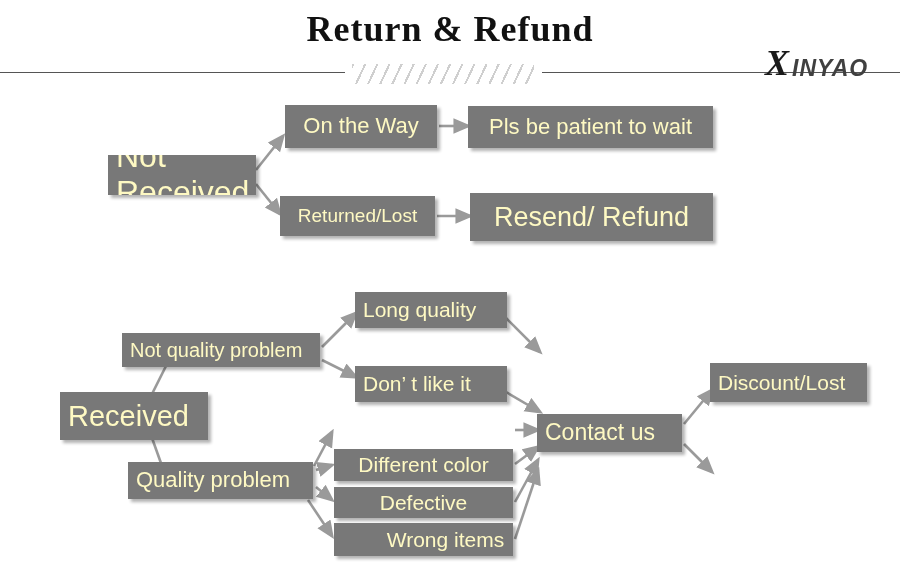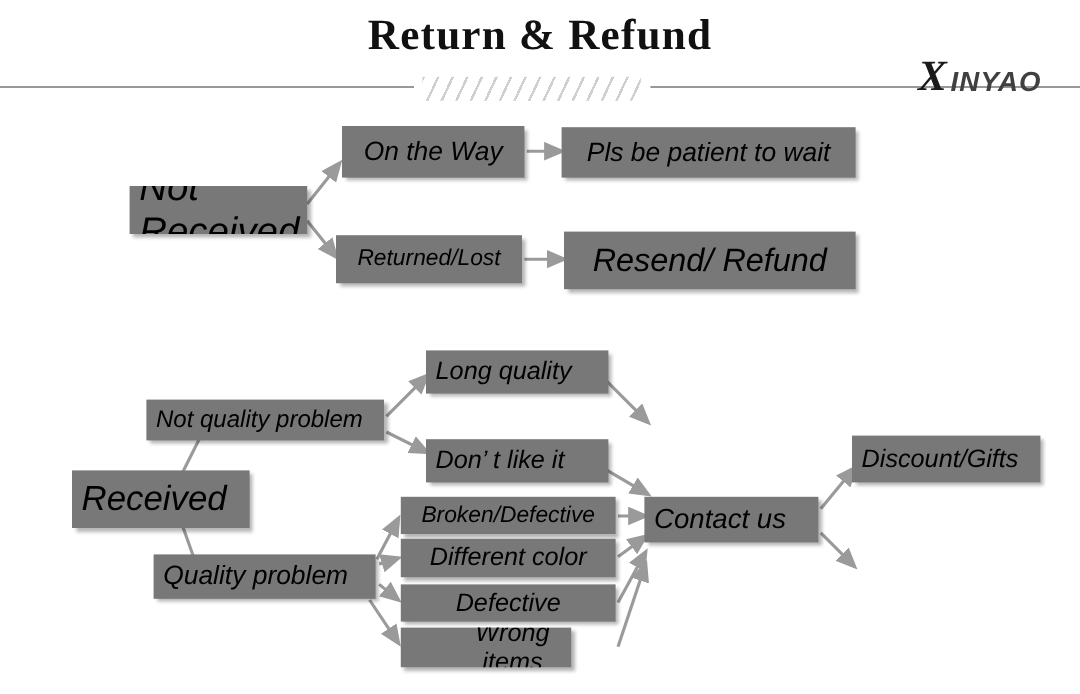--- a/index.html
+++ b/index.html
@@ -88,28 +88,27 @@
     letter-spacing: 1px;
     color: #404040;
     line-height: 23px;
   }
 
   
   .node {
     position: absolute;
     box-sizing: border-box;
     background: #787878;
-    color: #000000;
+    color: #fef9c3;
     display: flex;
     align-items: center;
     box-shadow: 3px 3px 3px rgba(0,0,0,0.30);
     line-height: 1.12;
     white-space: pre-line;
     overflow: hidden;
-    font-style: italic;
   }
   .n-center { justify-content: center; text-align: center; }
   .n-left   { justify-content: flex-start; text-align: left; padding-left: 8px; }
 
   
   #connectors {
     position: absolute;
     left: 0;
     top: 0;
     width: 900px;
@@ -195,26 +194,25 @@
   <div class="node n-left" style="left:20px; top:392px; width:148px; height:48px; font-size:29px;margin-left:40px;">Received</div>
 
   <div class="node n-left" style="left:122px; top:333px; width:198px; height:34px; font-size:20px;">Not quality problem</div>
 
   <div class="node n-left" style="left:355px; top:292px; width:152px; height:36px; font-size:21px;">Long quality</div>
 
   <div class="node n-left" style="left:355px; top:366px; width:152px; height:36px; font-size:21px;">Don’  t like it</div>
 
   <div class="node n-left" style="left:128px; top:462px; width:185px; height:37px; font-size:22px;">Quality problem</div>
 
-  <div class="node n-center" style="left:334px; top:414px; width:179px; height:31px; font-size:19px;">Broken/Defective</div>
 
   <div class="node n-center" style="left:334px; top:449px; width:179px; height:32px; font-size:21px;">Different color</div>
 
   <div class="node n-center" style="left:334px; top:487px; width:179px; height:31px; font-size:21px;">Defective</div>
 
-  <div class="node n-center" style="left:334px; top:523px; width:142px; height:33px; font-size:21px;padding-left:44px;">Wrong items</div>
+  <div class="node n-center" style="left:334px; top:523px; width:179px; height:33px; font-size:21px;padding-left:44px;">Wrong items</div>
 
   <div class="node n-left" style="left:537px; top:414px; width:145px; height:38px; font-size:23px;">Contact us</div>
 
-  <div class="node n-left" style="left:710px; top:363px; width:157px; height:39px; font-size:21px;">Discount/Gifts</div>
+  <div class="node n-left" style="left:710px; top:363px; width:157px; height:39px; font-size:21px;">Discount/Lost</div>
 
 
 </div>
 
 </body></html>

